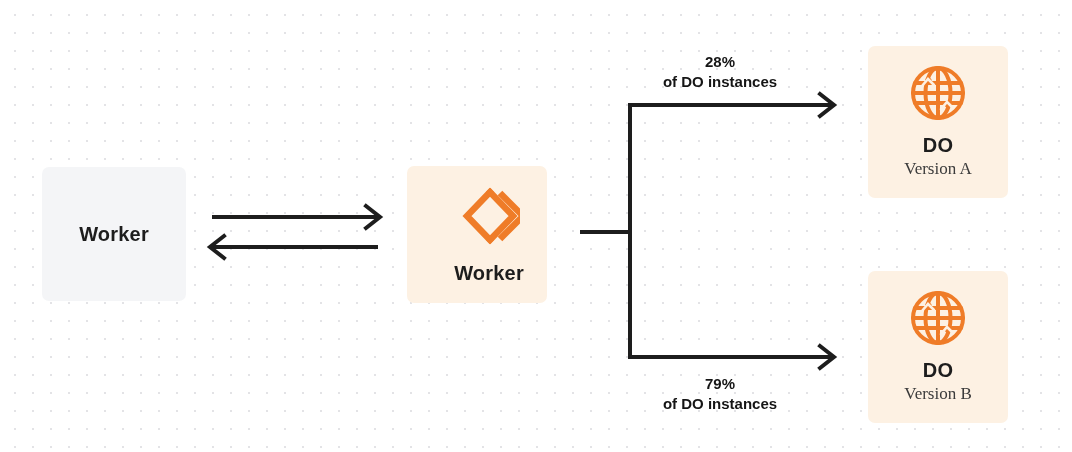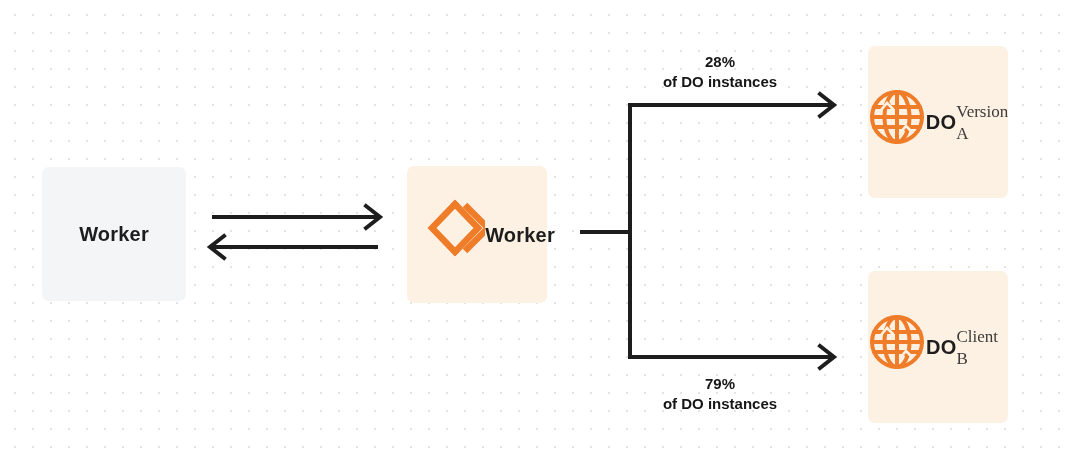--- a/index.html
+++ b/index.html
@@ -23,21 +23,21 @@
     background-size: 18px 18px;
     background-position: 6px 6px;
   }
 
   
   .node {
     position: absolute;
     box-sizing: border-box;
     border-radius: 7px;
     display: flex;
-    flex-direction: row;
+    flex-direction: column;
     align-items: center;
     justify-content: center;
   }
 
   .node-client {
     left: 42px;
     top: 167px;
     width: 144px;
     height: 134px;
     background-color: #f4f5f7;
@@ -221,21 +221,21 @@
         </g>
         <g stroke="#ef7c28" stroke-width="4" stroke-linecap="round" fill="#ef7c28">
           <circle cx="19.5" cy="17" r="3.2" stroke="none"></circle>
           <polyline points="13,22 19,15 25,21" fill="none" stroke="#fdf1e3" stroke-width="2.6"></polyline>
           <circle cx="38.5" cy="40" r="3.2" stroke="none"></circle>
           <polyline points="32,45 38,38 44,44" fill="none" stroke="#fdf1e3" stroke-width="2.6"></polyline>
         </g>
       </svg>
     </span>
     <div class="node-title">DO</div>
-    <div class="node-sub">Client B</div>
+    <div class="node-sub">Version B</div>
   </div>
 
   <div class="edge-label label-top">
     <div>28%</div>
     <div>of DO instances</div>
   </div>
 
   <div class="edge-label label-bottom">
     <div>79%</div>
     <div>of DO instances</div>

